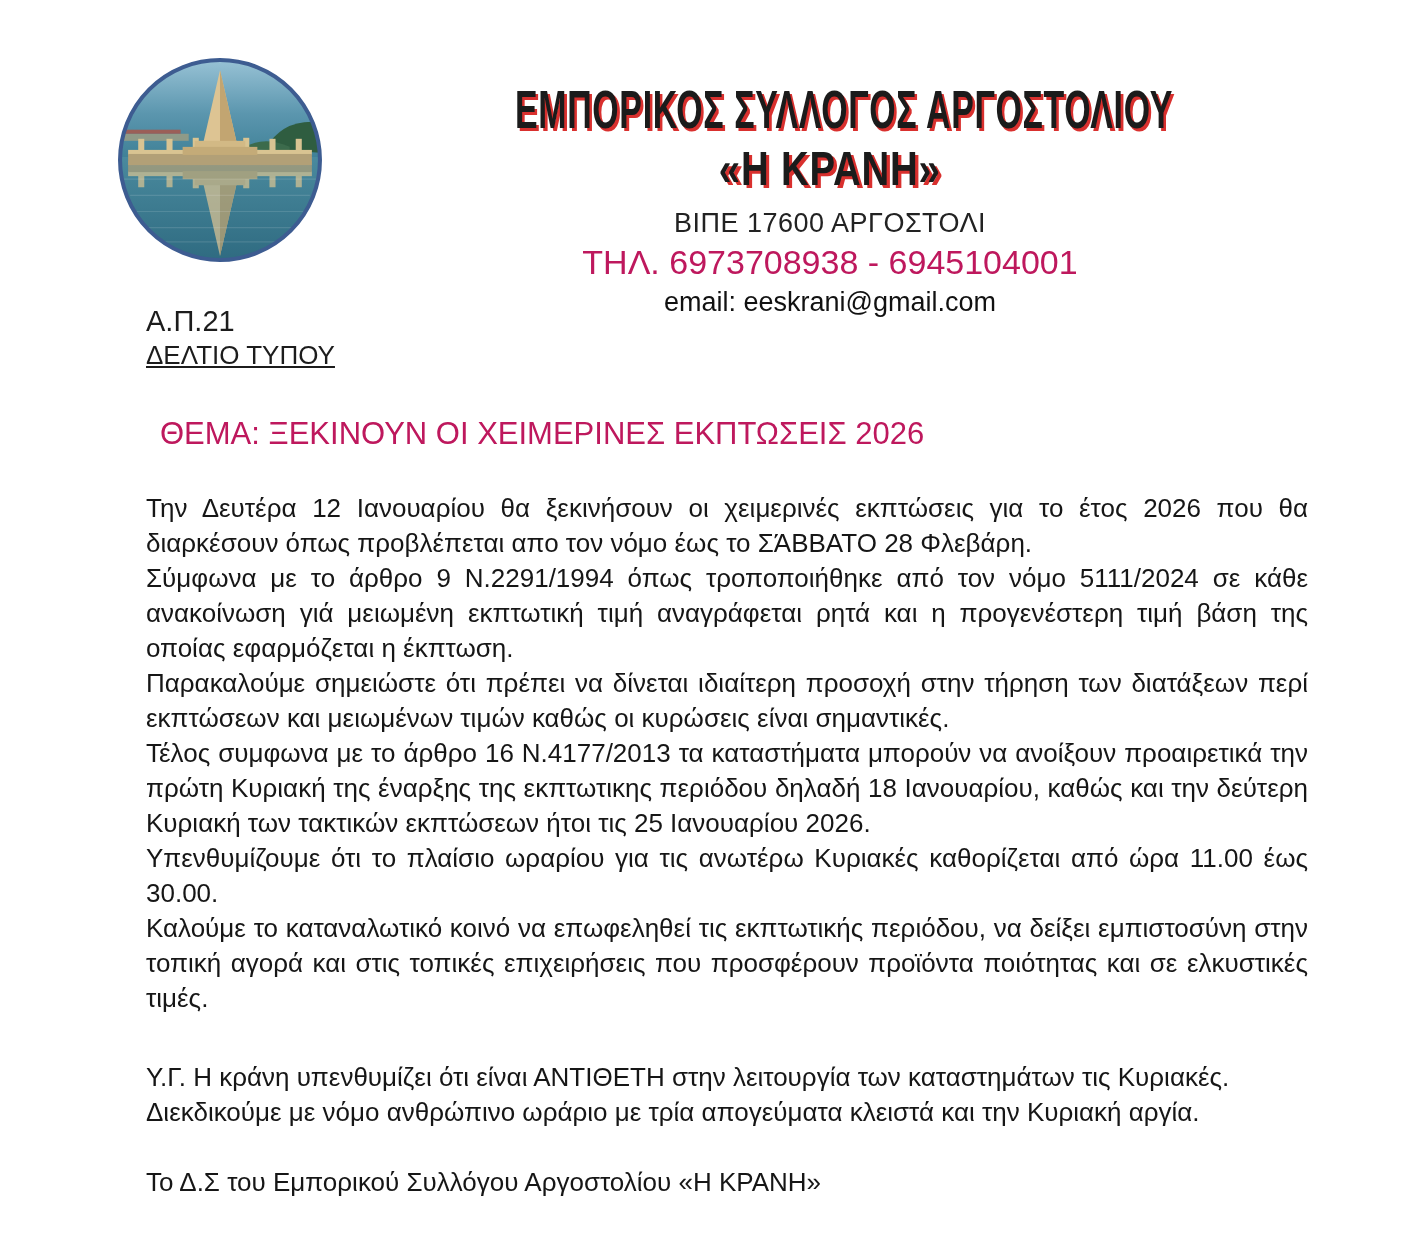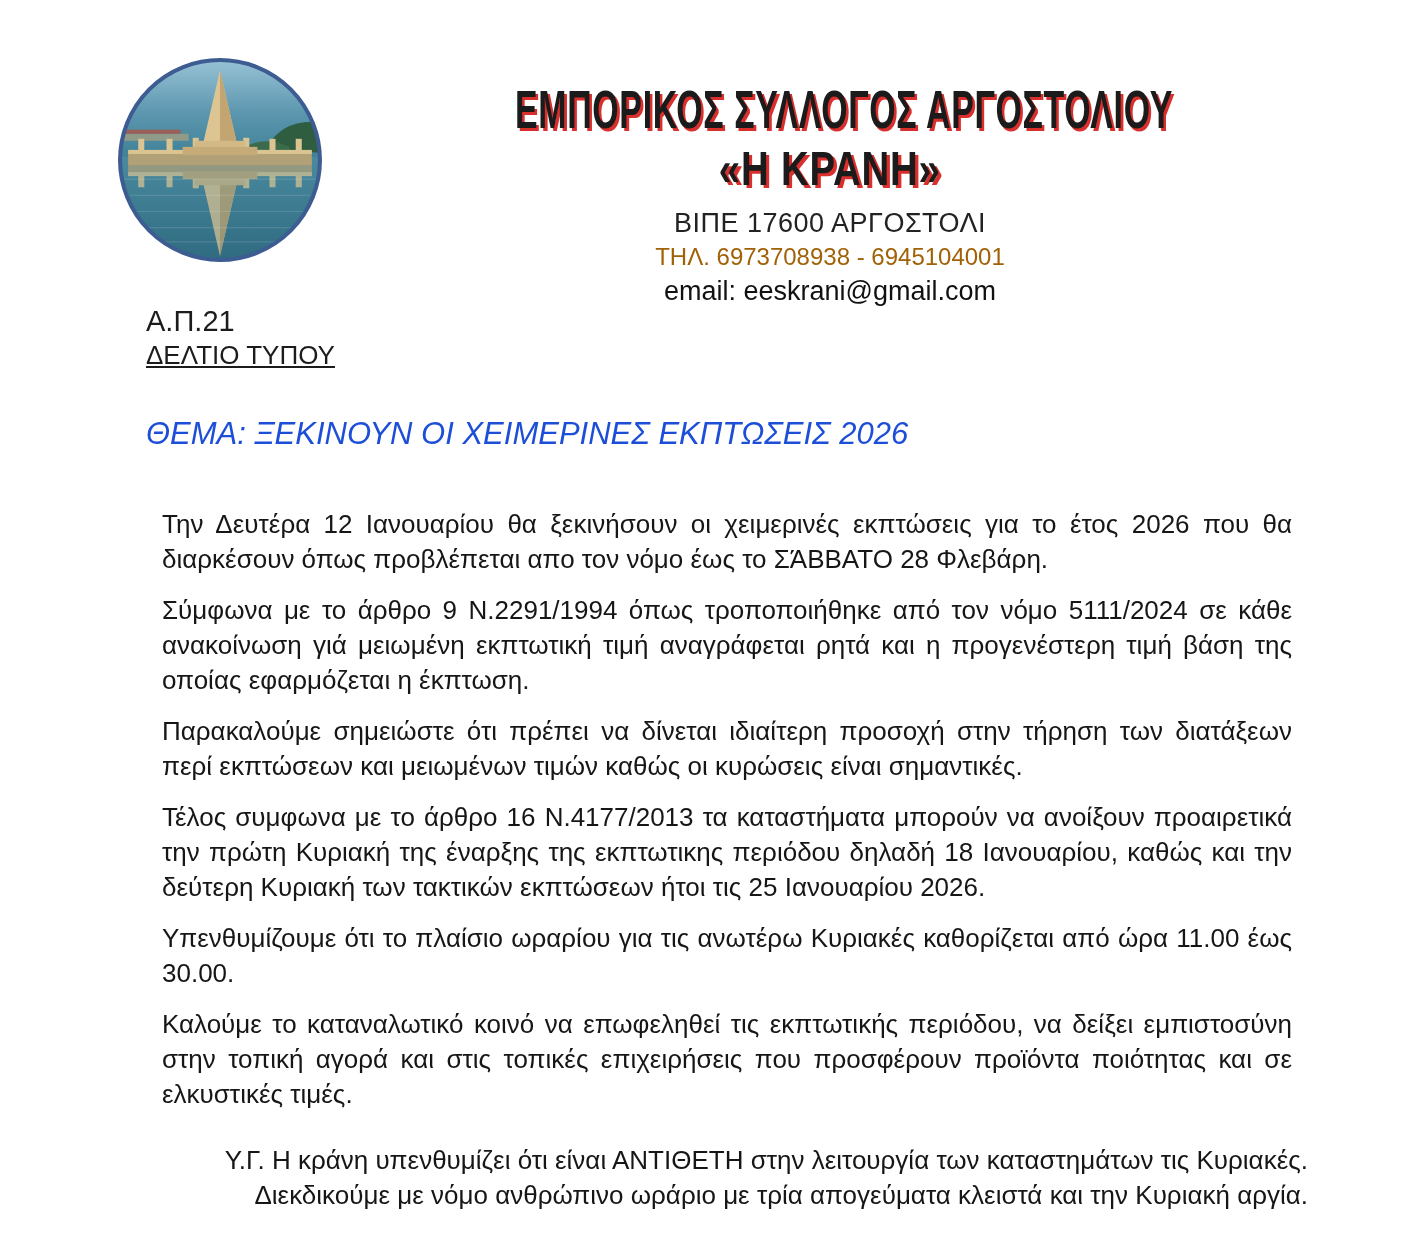--- a/index.html
+++ b/index.html
@@ -33,35 +33,35 @@
   .org-subtitle-row { margin-top: 6px; }
   .org-subtitle {
     display: inline-block;
     font-size: 48px; font-weight: bold; letter-spacing: 1px;
     color: #1b1b1b;
     text-shadow: 4px 3px 0 var(--accent-red, #d9302e);
     transform: scaleX(0.80); transform-origin: 50% 50%;
     line-height: 1.05;
   }
   .org-address { margin-top: 14px; font-size: 27px; letter-spacing: 0.5px; color: #222; }
-  .org-phone   { margin-top: 4px;  font-size: 24px; color: #a16207; }
+  .org-phone   { margin-top: 4px;  font-size: 34px; color: #be185d; }
   .org-email   { margin-top: 5px;  font-size: 27px; font-weight: normal; color: #111; }
 
   
   .protocol  { position: absolute; left: 146px; top: 305px; font-size: 29px; color: #1c1c1c; }
   .doc-type  { position: absolute; left: 146px; top: 340px; font-size: 26px; color: #1c1c1c; text-decoration: underline; }
-  .subject   { position: absolute; left: 146px; top: 416px; font-size: 31px; color: #1d4ed8; font-style: italic; }
+  .subject   { position: absolute; left: 160px; top: 416px; font-size: 31px; color: #be185d; }
 
   .body-text {
     position: absolute; left: 146px; top: 491px; width: 1162px;
     font-size: 26px; line-height: 35px; color: #161616;
     text-align: justify;
   }
-  .body-text p { margin: 16px; text-align: justify; }
-  .postscript { margin-top: 31px; text-align: right; }
+  .body-text p { margin: 0; text-align: justify; }
+  .postscript { margin-top: 44px; text-align: left; }
   .signature  { margin-top: 35px; text-align: left; }
 </style>
 </head>
 <body>
 
 <div class="page">
 
   <div class="logo">
     <svg viewBox="0 0 206 206" width="208" height="208" aria-hidden="true">
       <defs>

